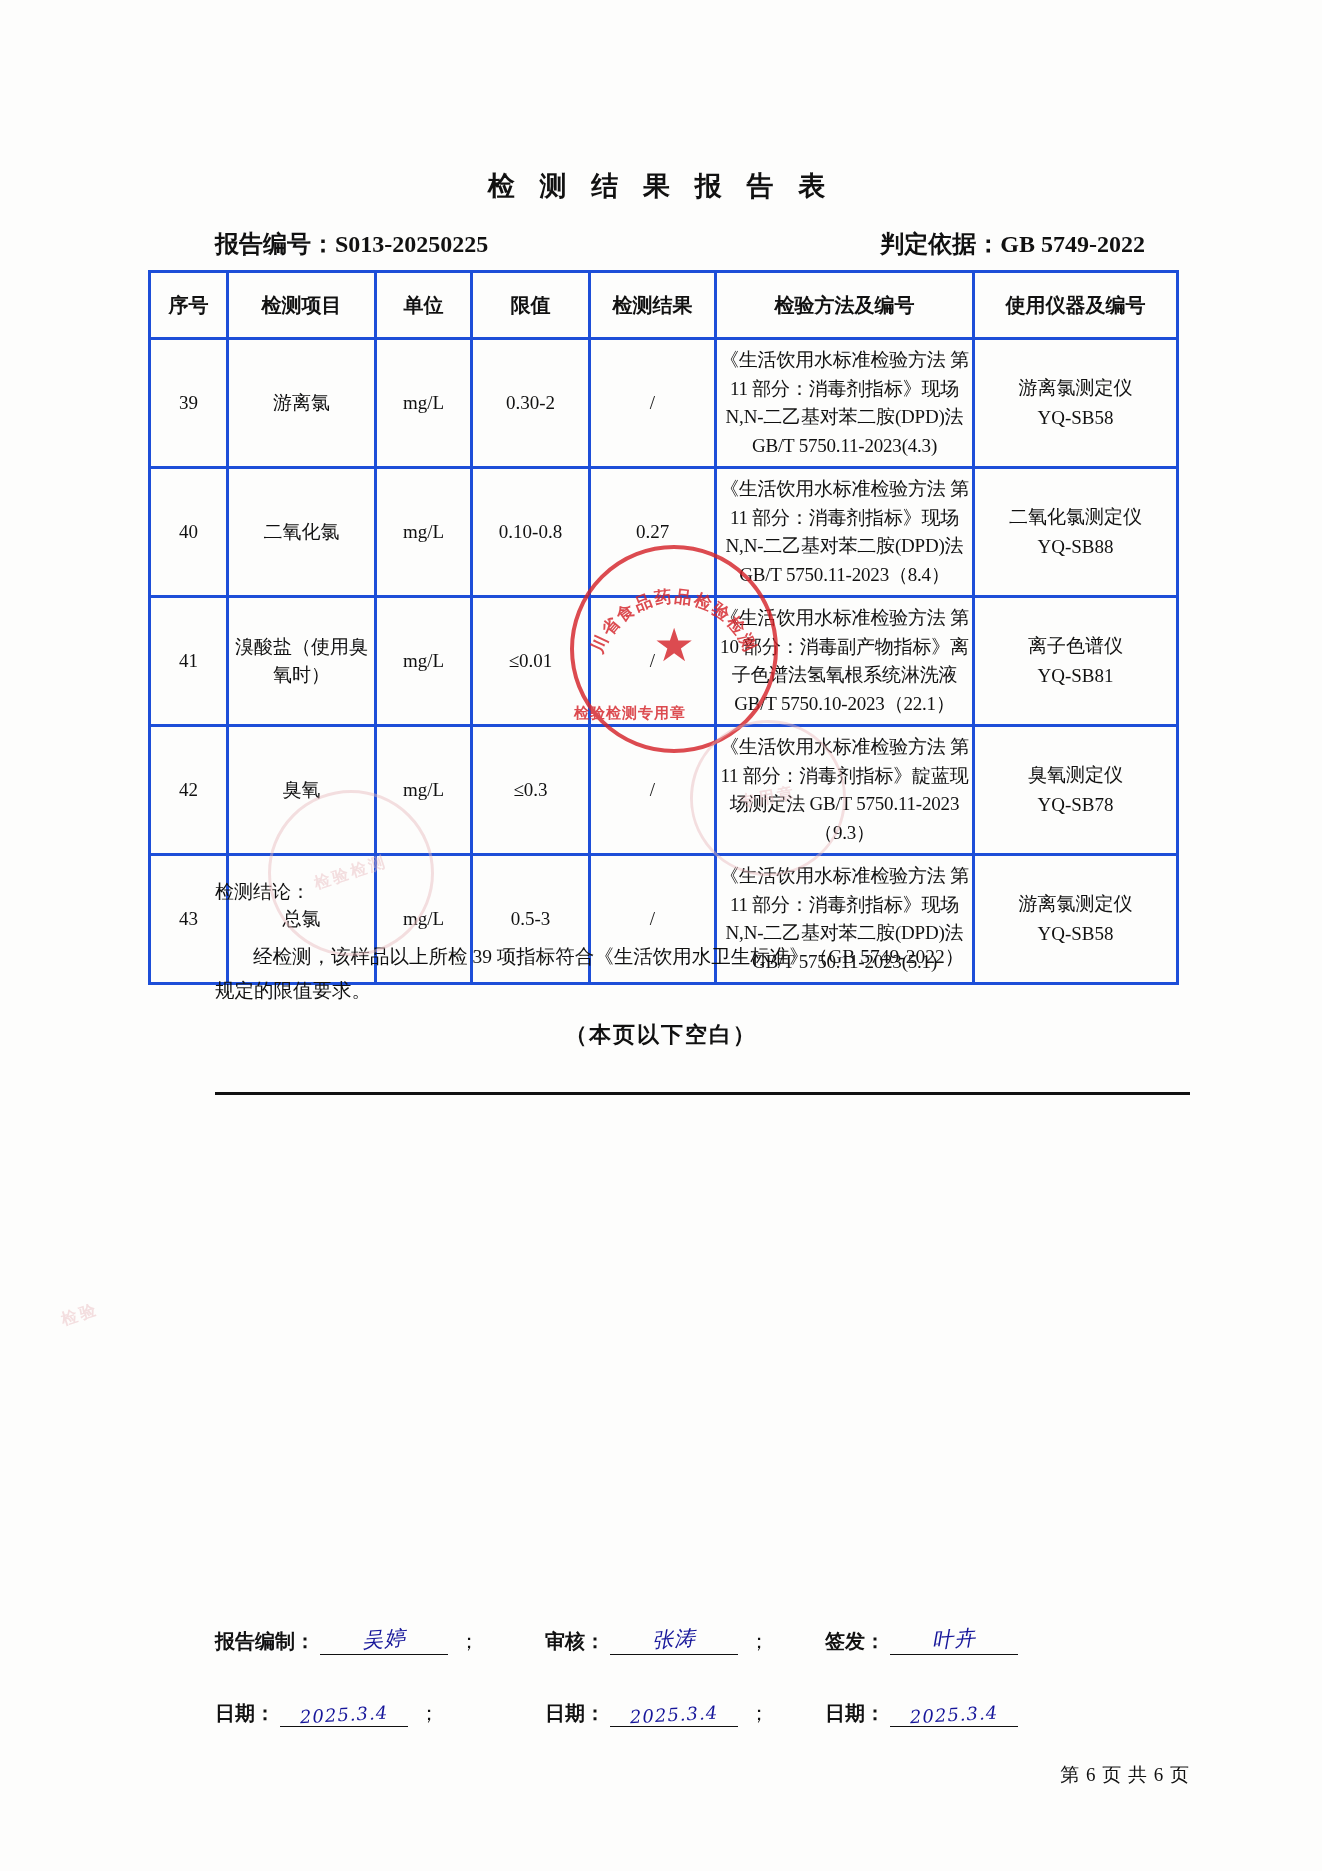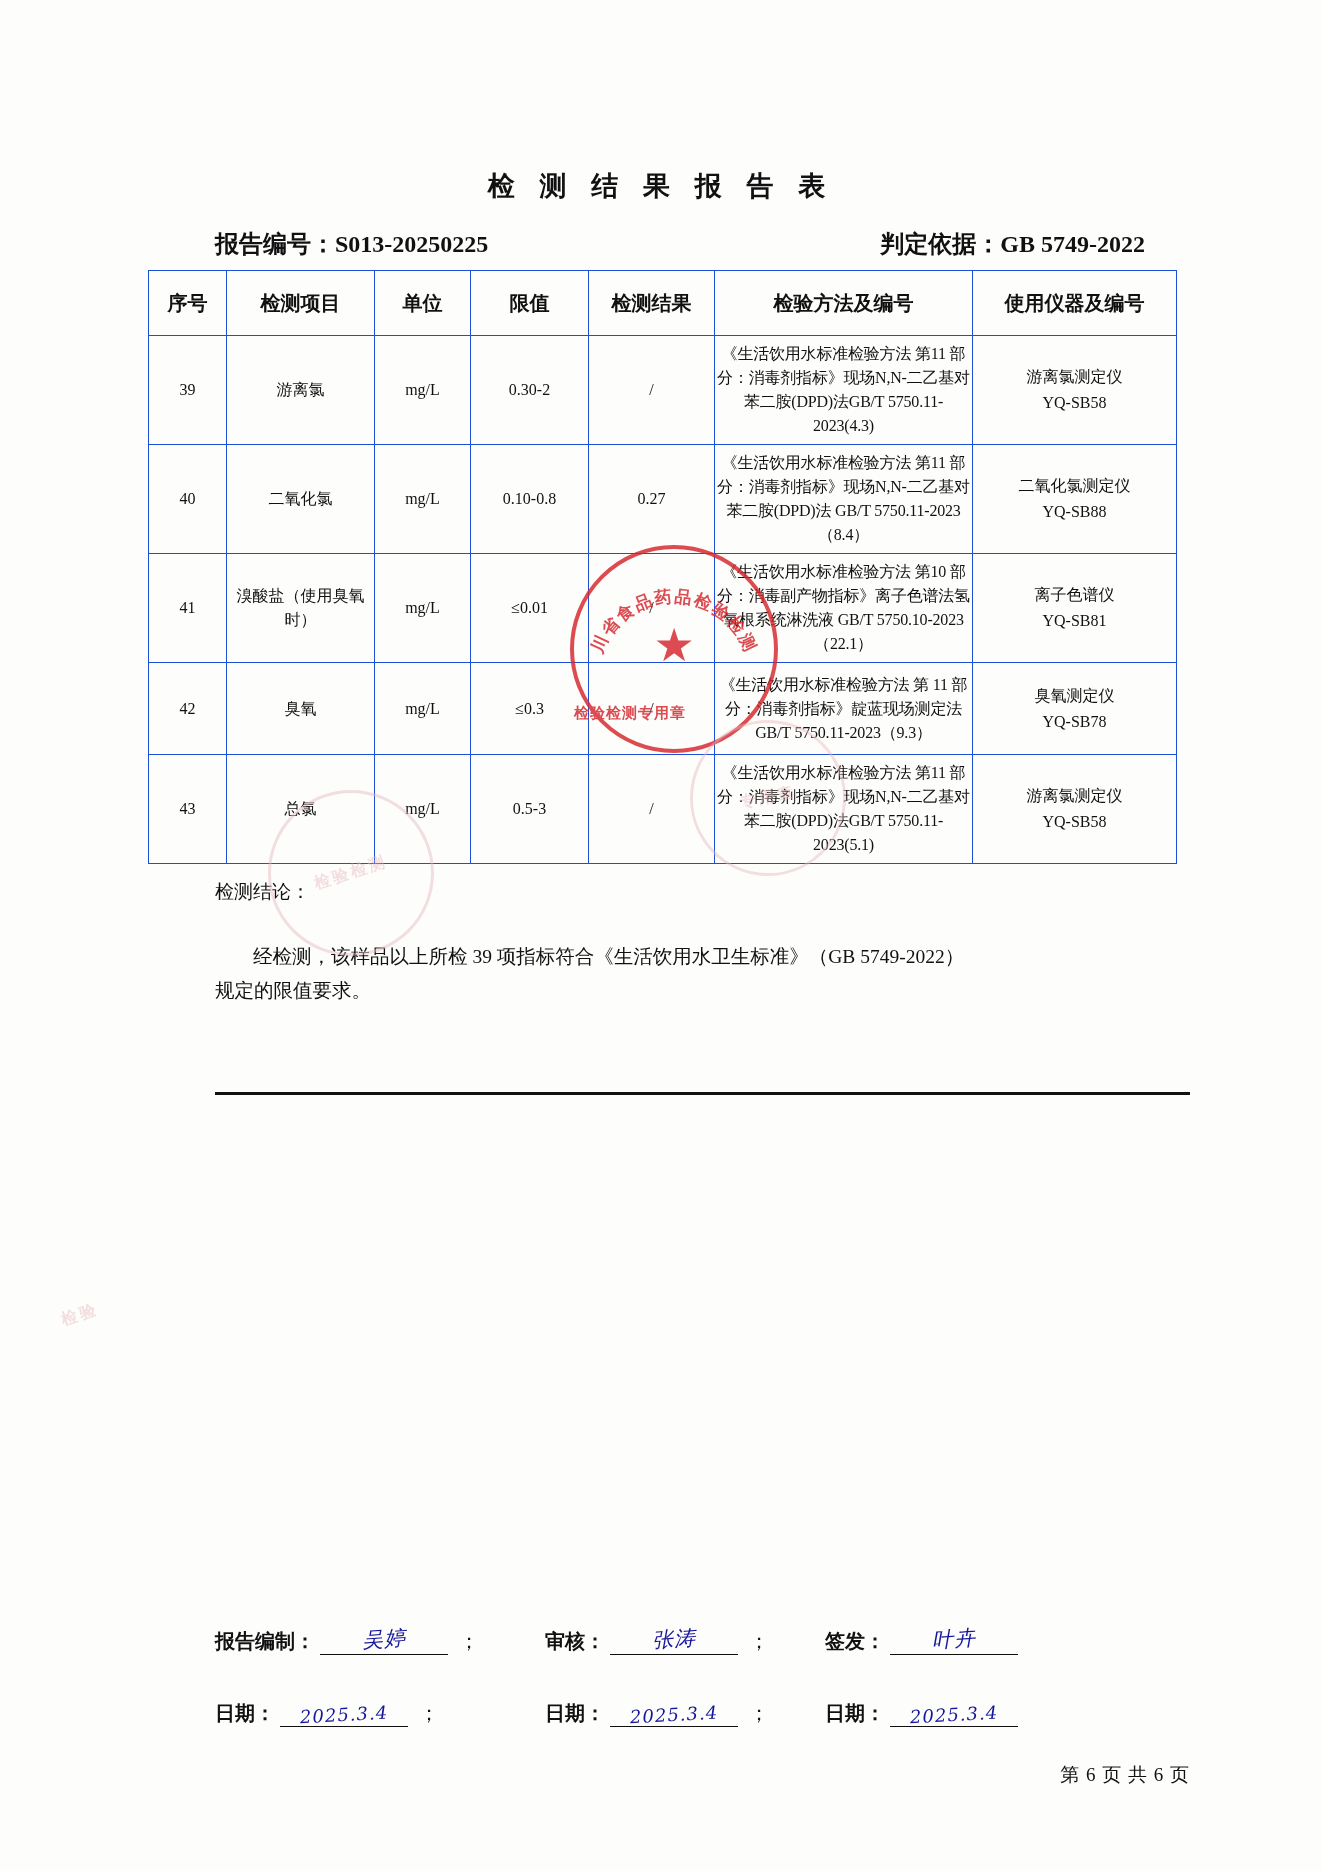--- a/index.html
+++ b/index.html
@@ -57,32 +57,32 @@
     top: 270px;
     left: 148px;
     width: 1028px;
   }
   table.main {
     border-collapse: collapse;
     width: 1028px;
     table-layout: fixed;
   }
   table.main th, table.main td {
-    border: 1px solid #1d4ed8;
+    border: 3px solid #1d4ed8;
     text-align: center;
     vertical-align: middle;
     color: #111;
   }
   table.main th {
     height: 62px;
     font-size: 20px;
     font-weight: bold;
   }
   table.main td {
-    font-size: 16px;
+    font-size: 19px;
     padding: 6px 2px;
   }
   col.c-no     { width: 78px; }
   col.c-item   { width: 148px; }
   col.c-unit   { width: 96px; }
   col.c-limit  { width: 118px; }
   col.c-result { width: 126px; }
   col.c-method { width: 258px; }
   col.c-instr  { width: 204px; }
 
@@ -354,20 +354,21 @@
         </tbody>
       </table>
     </div>
 
     <div class="concl-label">检测结论：</div>
     <div class="concl-body">
       <span class="indent">经检测，该样品以上所检 39 项指标符合《生活饮用水卫生标准》（GB 5749-2022）</span>
       <span>规定的限值要求。</span>
     </div>
 
+    <div class="blank-note">（本页以下空白）</div>
     <div class="rule"></div>
 
     <div class="seal">
       <svg class="arc" viewBox="0 0 200 200">
         <defs>
           <path id="arcpath" d="M 26,112 A 76,76 0 0 1 174,112"></path>
         </defs>
         <text>
           <textPath href="#arcpath" startOffset="50%" text-anchor="middle">四川省食品药品检验检测院</textPath>
         </text>

